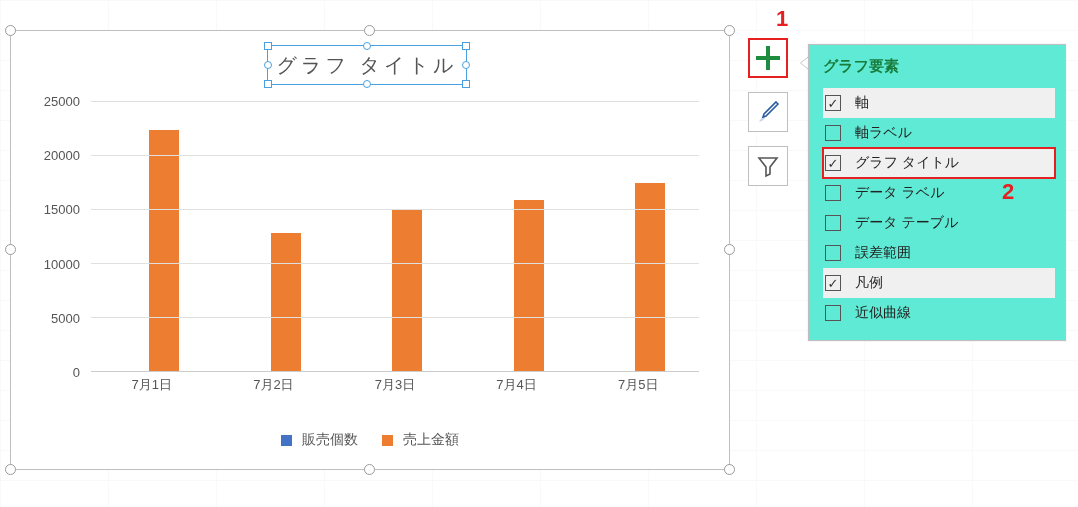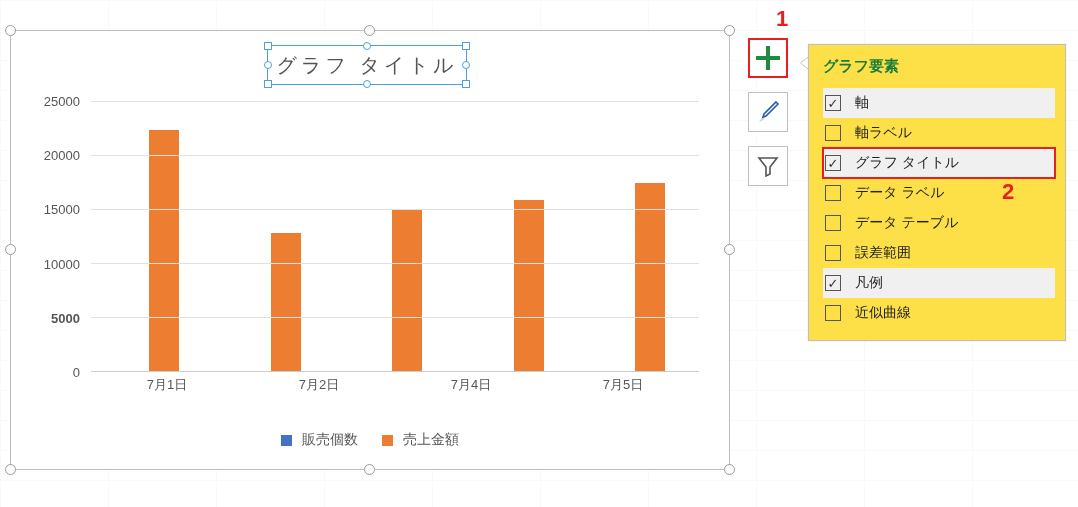--- a/index.html
+++ b/index.html
@@ -103,21 +103,21 @@
   .side-btns { position:absolute; left:748px; top:38px; display:flex; flex-direction:column; gap:14px;}
   .side-btn {
     width:40px; height:40px; border:1px solid #bfbfbf; background:#fff;
     display:flex; align-items:center; justify-content:center;
   }
   .side-btn.selected { border:2px solid #e62020;}
 
   
   .popup {
     position:absolute; left:808px; top:44px; width:258px;
-    border:1px solid #bfbfbf; background:#fde047;
+    border:1px solid #bfbfbf; background:#5eead4;
     box-shadow:0 0 0 1px rgba(0,0,0,0.03);
     padding:12px 10px 12px 14px;
   }
   .popup-title { color:#187b3a; font-weight:bold; font-size:15px; margin-bottom:12px;}
   .opt-row {
     display:flex; align-items:center; height:30px; font-size:14px; color:#222;
     padding-left:2px;
   }
   .opt-row.shaded{ background:#f0f0f0;}
   .opt-row.highlight{ outline:2px solid #e62020; outline-offset:-1px;}
@@ -171,21 +171,21 @@
     <div class="th ml"></div>
     <div class="th mr"></div>
     <div class="th bl"></div>
     <div class="th bm"></div>
     <div class="th br"></div>
   </div>
 
   <div class="plot">
     <div class="yaxis" id="yaxis">
         <div class="ylabel" style="top: 100%;">0</div>
-        <div class="ylabel" style="top: 80%; font-weight: bold;">5000</div>
+        <div class="ylabel" style="top: 80%;">5000</div>
         <div class="ylabel" style="top: 60%;">10000</div>
         <div class="ylabel" style="top: 40%;">15000</div>
         <div class="ylabel" style="top: 20%;">20000</div>
         <div class="ylabel" style="top: 0%; margin-left: 7px;">25000</div>
       </div>
     <div class="plot-area" id="plotarea">
       <div class="bars" id="bars">
           <div class="cat">
             <div class="bar bar2" style="height: 89.2%;"></div>
           </div>
@@ -204,20 +204,21 @@
         </div>
     <div class="gridline" style="top: 80%;"></div>
         <div class="gridline" style="top: 60%;"></div>
         <div class="gridline" style="top: 40%;"></div>
         <div class="gridline" style="top: 20%;"></div>
         <div class="gridline" style="top: 0%;"></div>
       </div>
     <div class="xlabels" id="xlabels">
         <div class="xl">7月1日</div>
         <div class="xl">7月2日</div>
+        <div class="xl">7月3日</div>
         <div class="xl">7月4日</div>
         <div class="xl">7月5日</div>
       </div>
   </div>
 
   <div class="legend">
     <span>
       <span class="swatch sw-blue"></span>
       <span>販売個数</span>
     </span>

